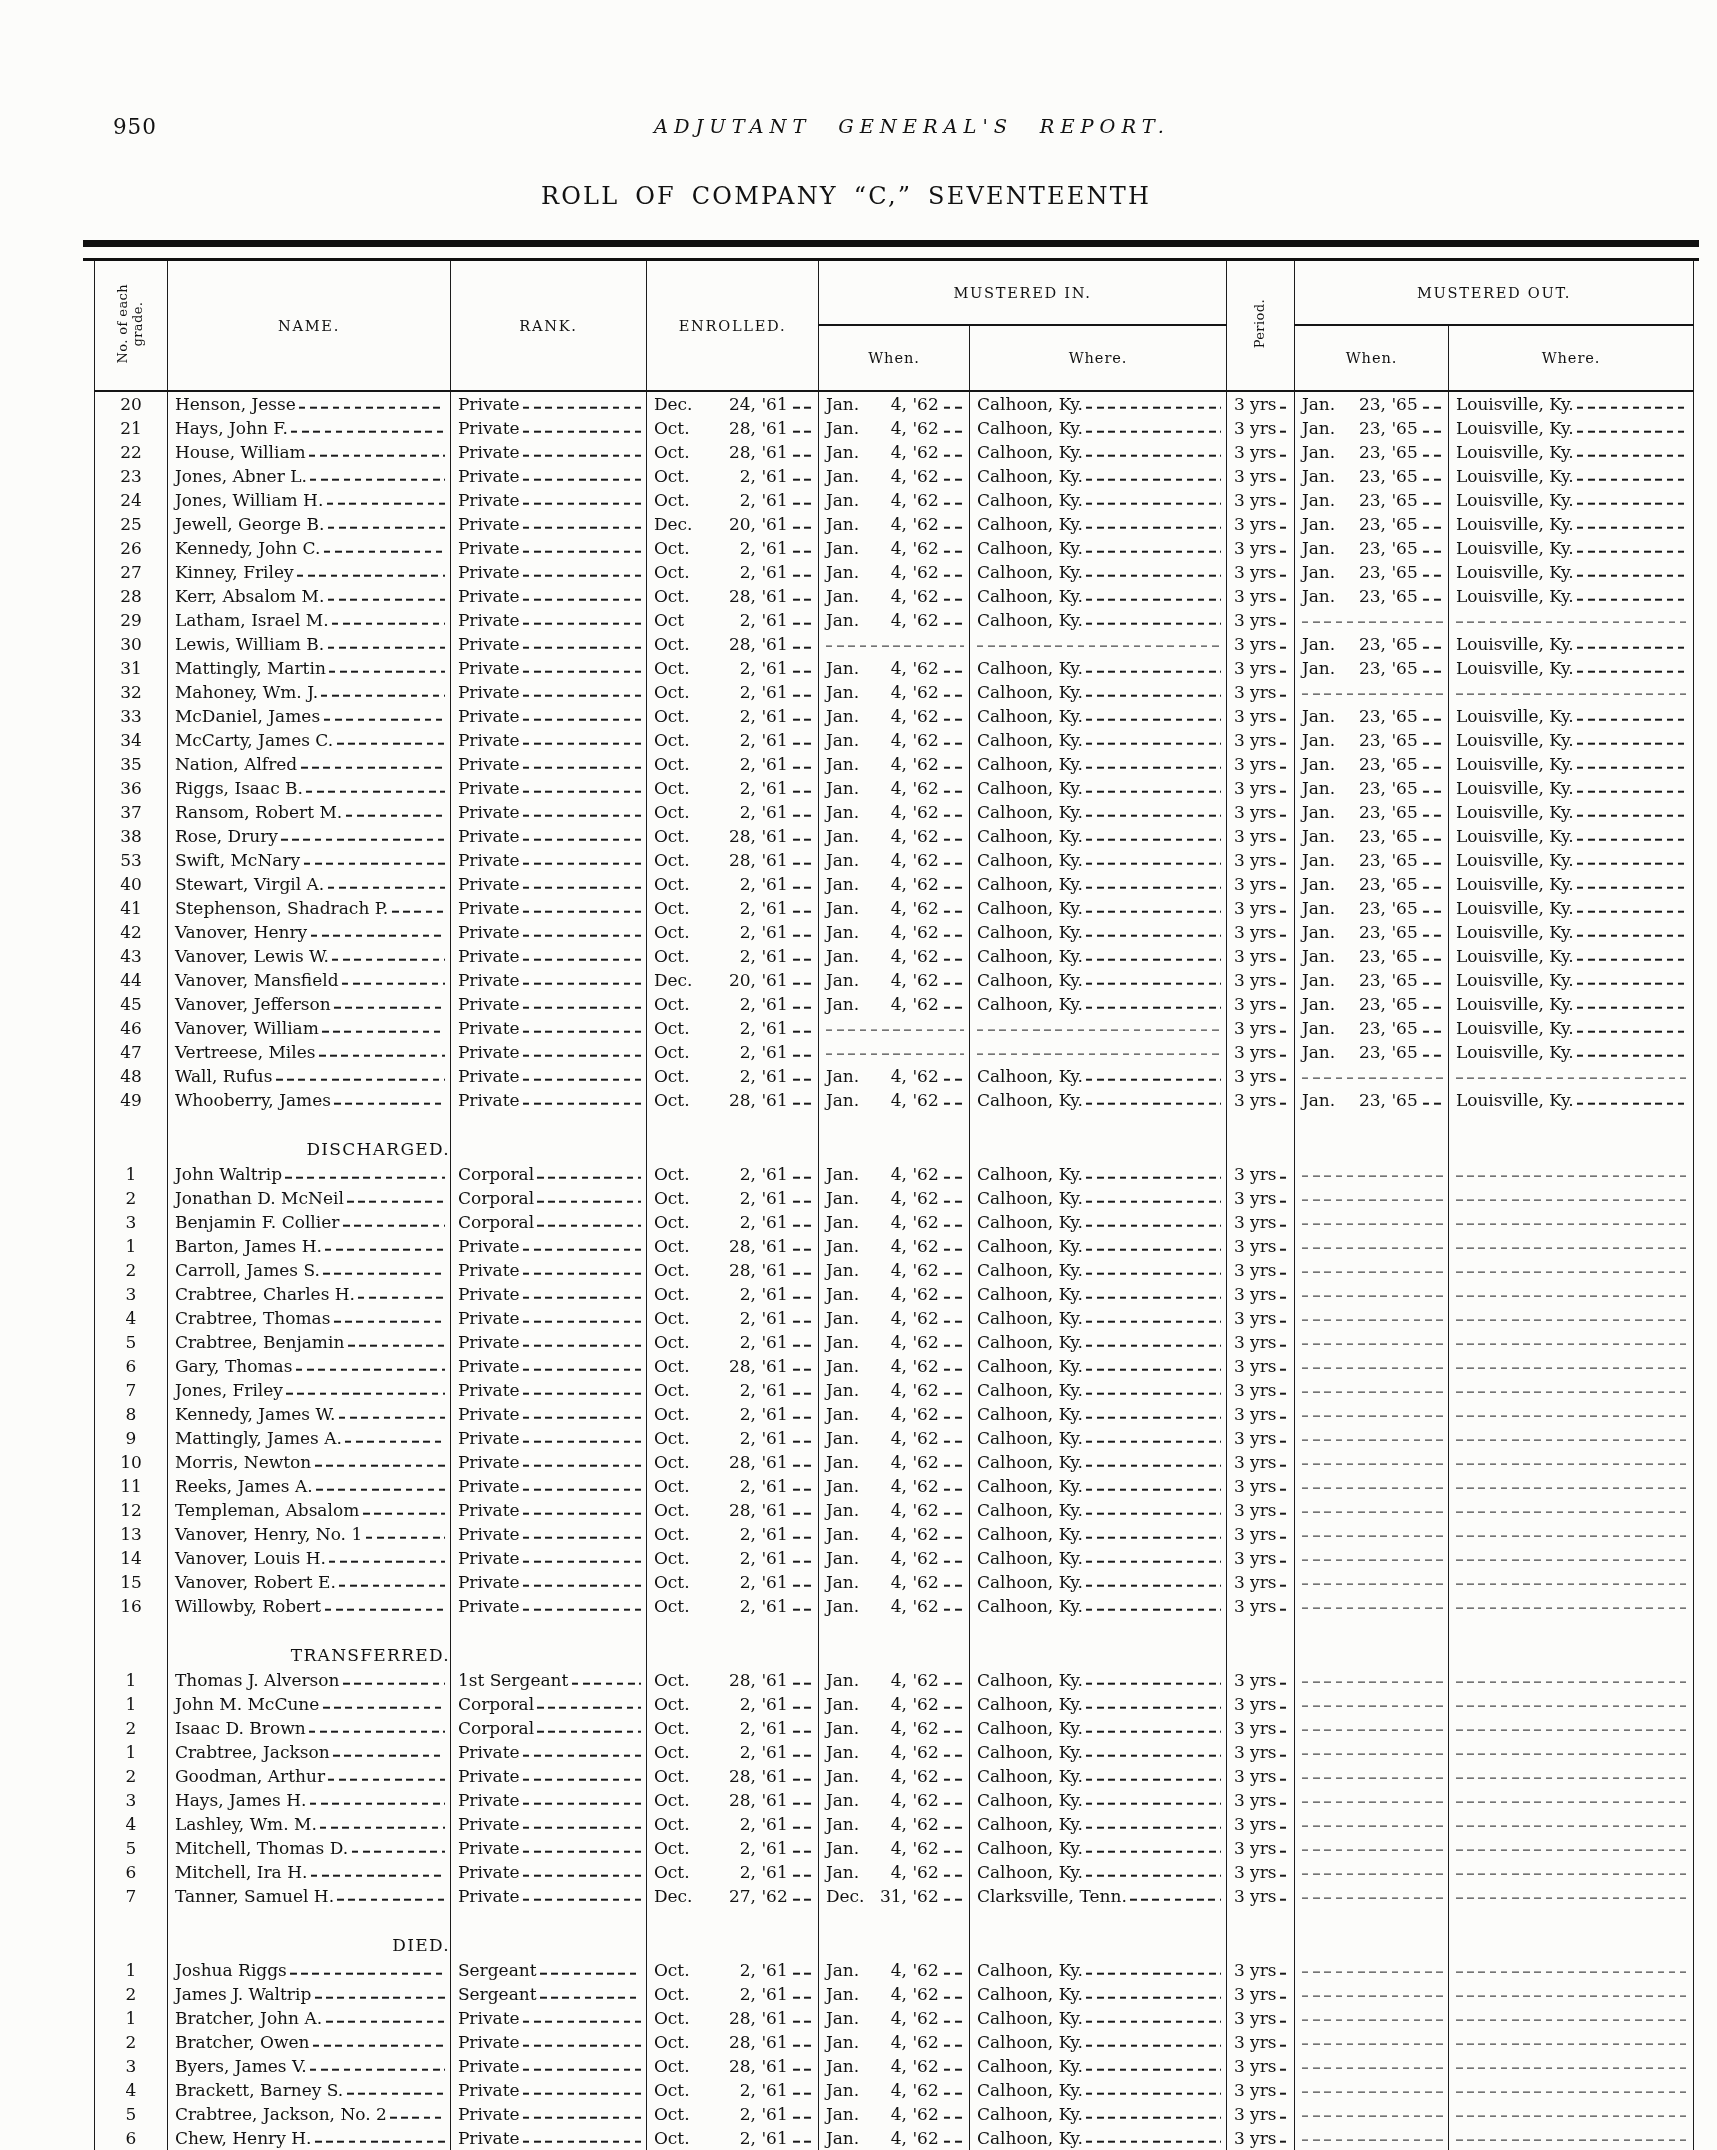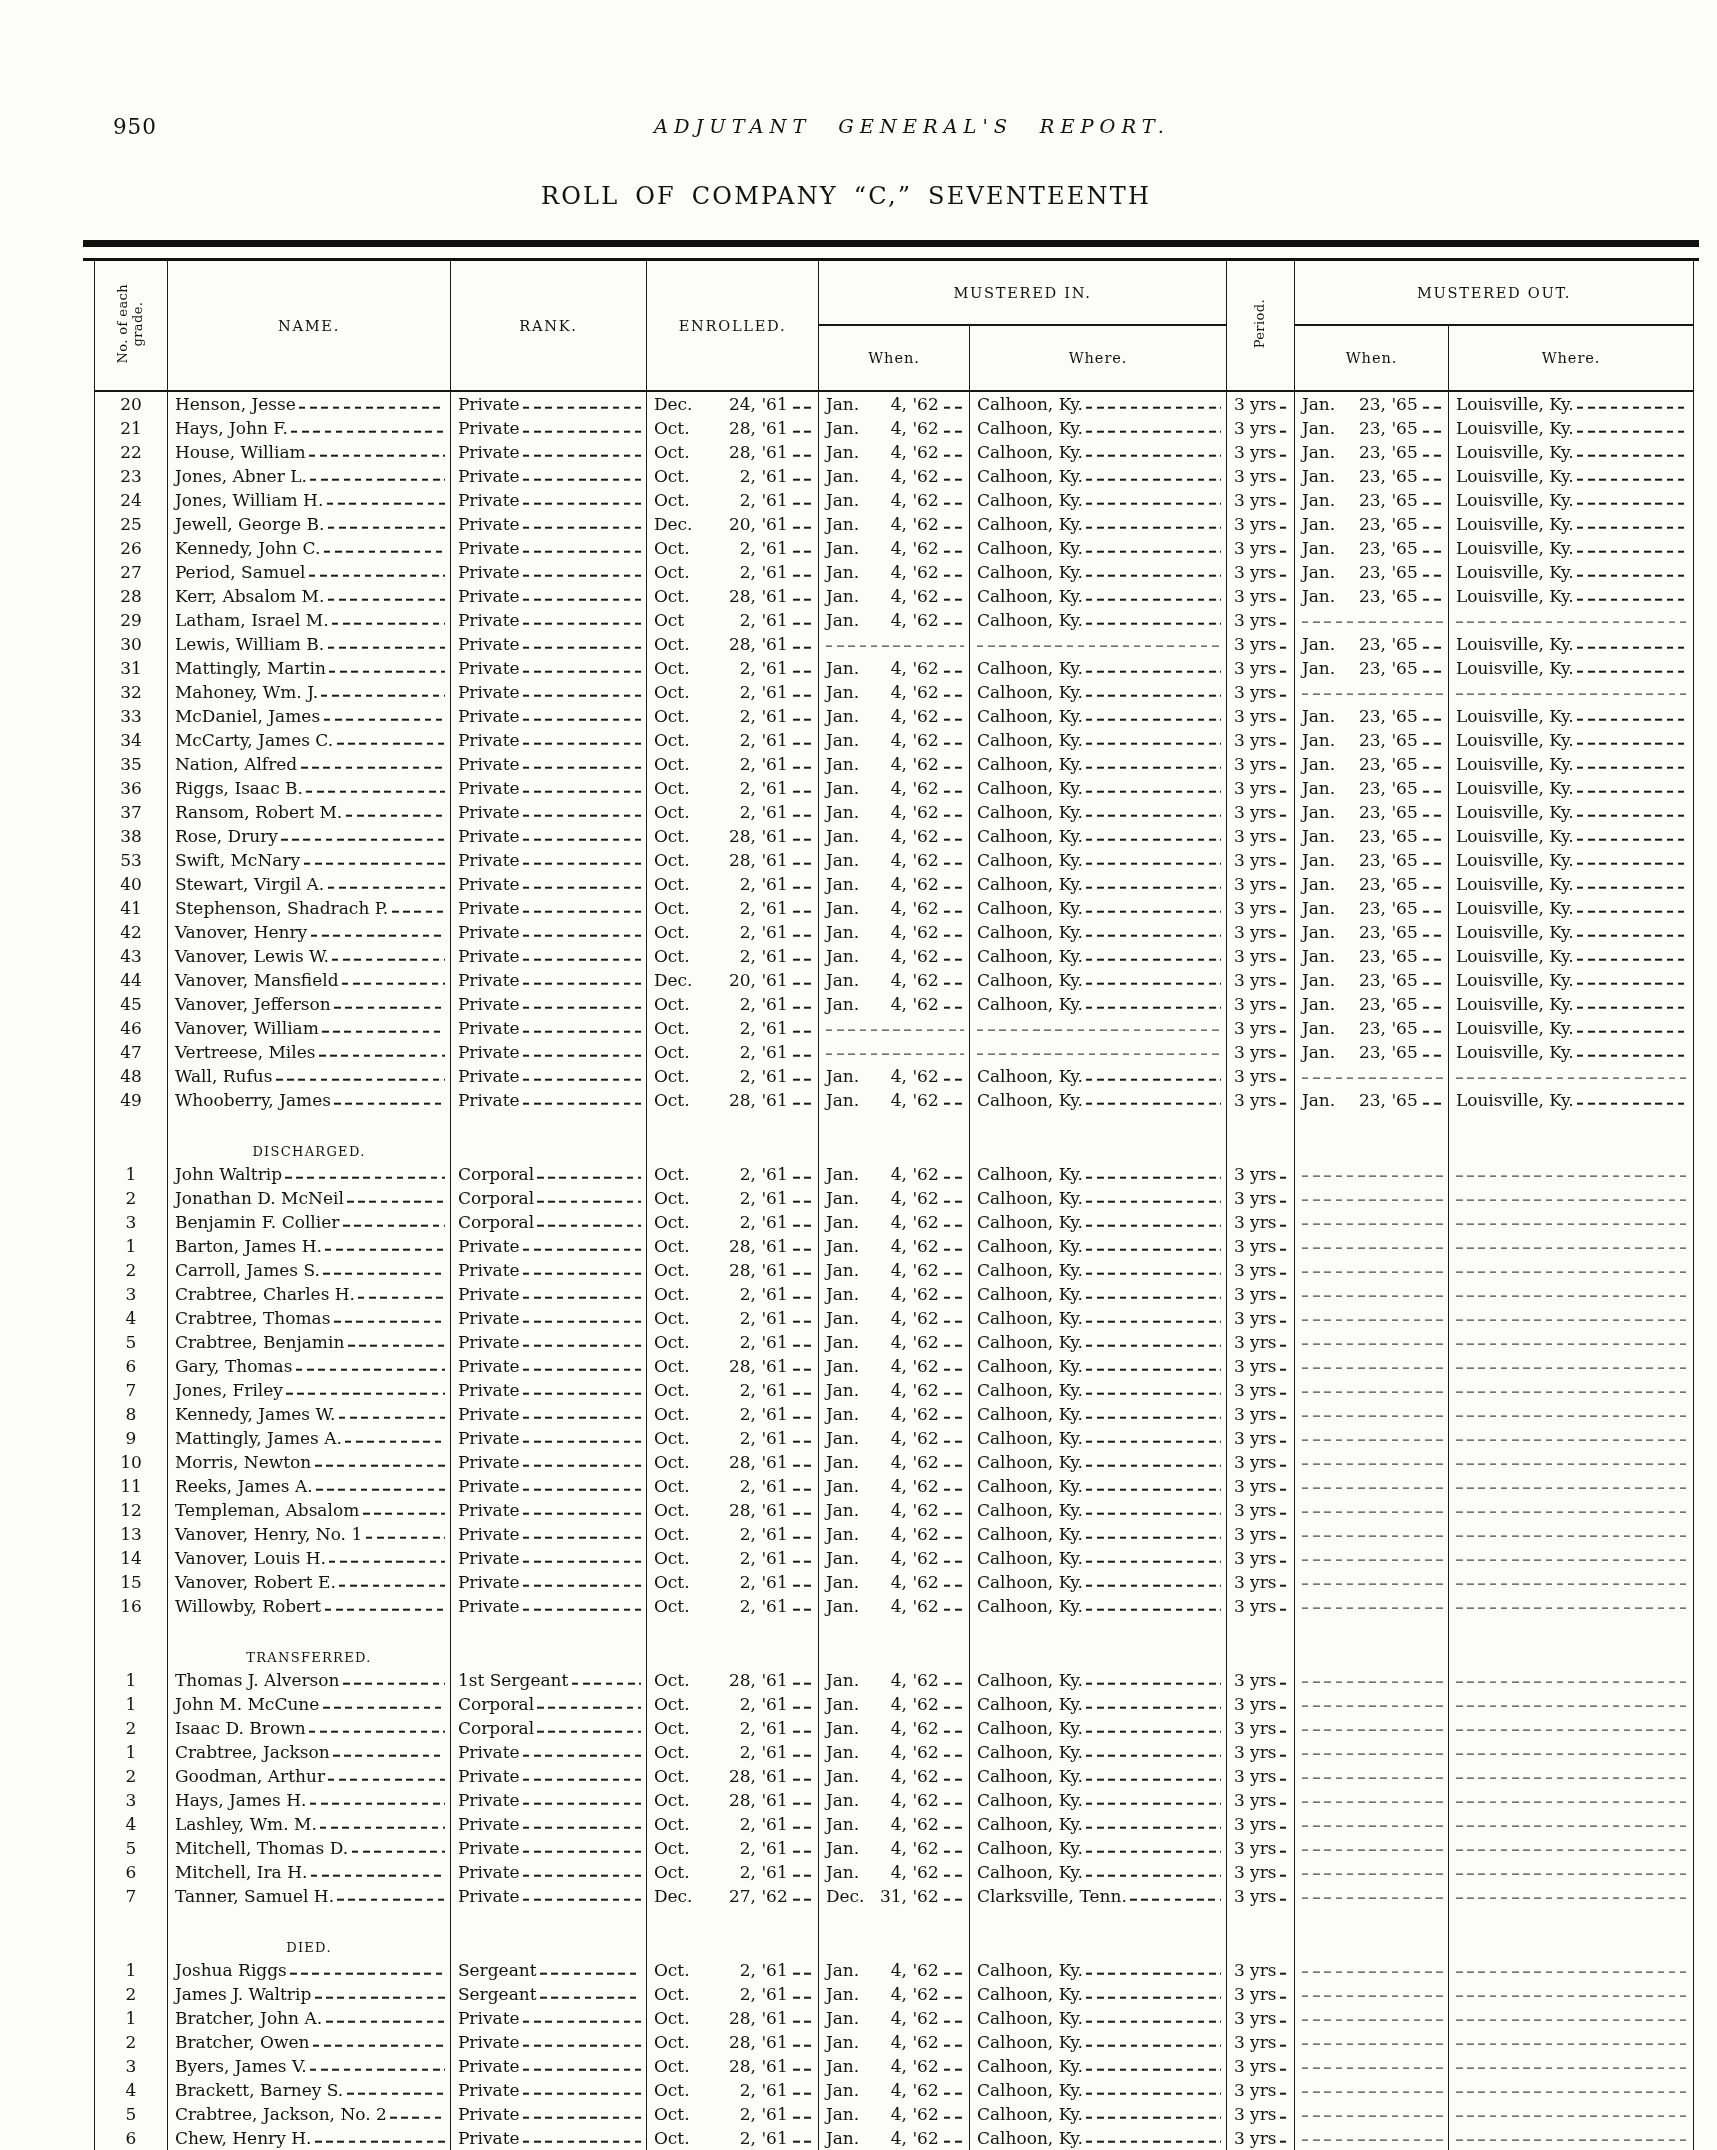--- a/index.html
+++ b/index.html
@@ -109,22 +109,22 @@
     min-width: 0;
   }
   .lead-sm { flex: 0 0 20px; }
   .cell.empty { align-items: center; }
   .cell.empty .lead { margin: 0; transform: translateY(2.6px); }
   .date .d { margin-left: auto; padding-right: 1.7px; }
   .date .m { padding-right: 4.3px; }
   
   tr.section-row td { height: 50px; vertical-align: bottom; }
   .sec-title {
-    text-align: center;
-    font-size: 13px;
+    text-align: right;
+    font-size: 17px;
     letter-spacing: 1.3px;
     padding-bottom: 2.6px;
   }
 </style>
 </head>
 <body>
 
 <div class="page-head">
   <span class="pageno">950</span>
   <span class="running-head">ADJUTANT GENERAL'S REPORT.</span>
@@ -546,21 +546,21 @@
           <div class="cell">
             <span class="t">Louisville, Ky.</span>
             <span class="lead"></span>
           </div>
         </td>
       </tr>
       <tr class="data-row">
         <td class="c-no">27</td>
         <td>
           <div class="cell">
-            <span class="t">Period, Samuel</span>
+            <span class="t">Kinney, Friley</span>
             <span class="lead"></span>
           </div>
         </td>
         <td>
           <div class="cell">
             <span class="t">Private</span>
             <span class="lead"></span>
           </div>
         </td>
         <td>

